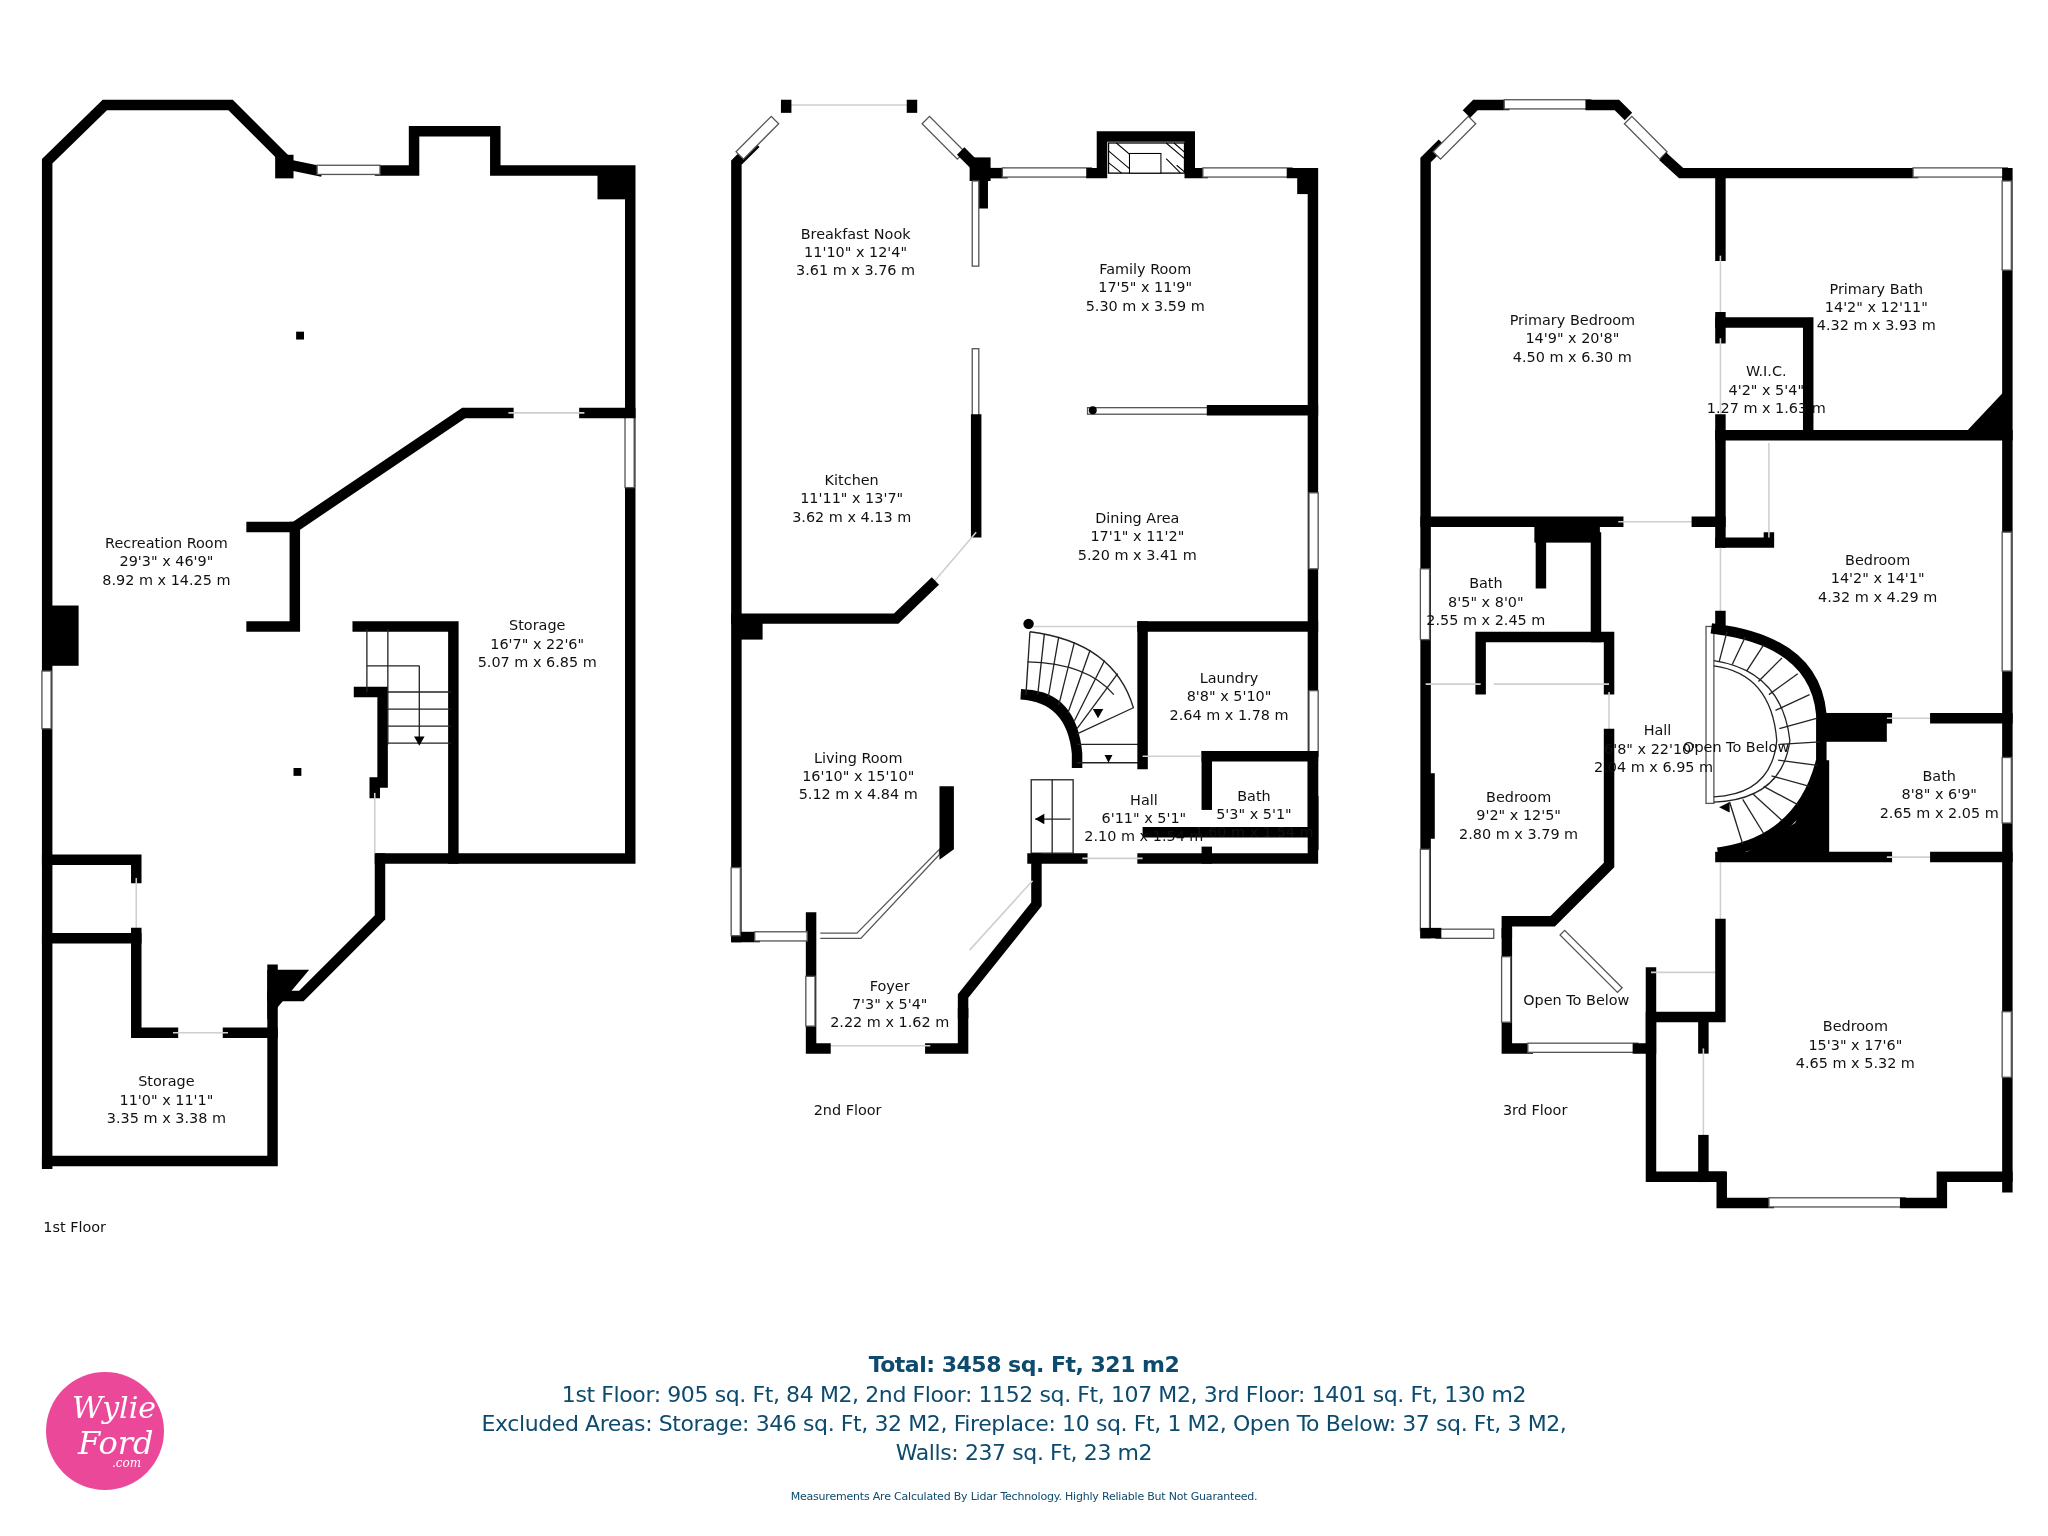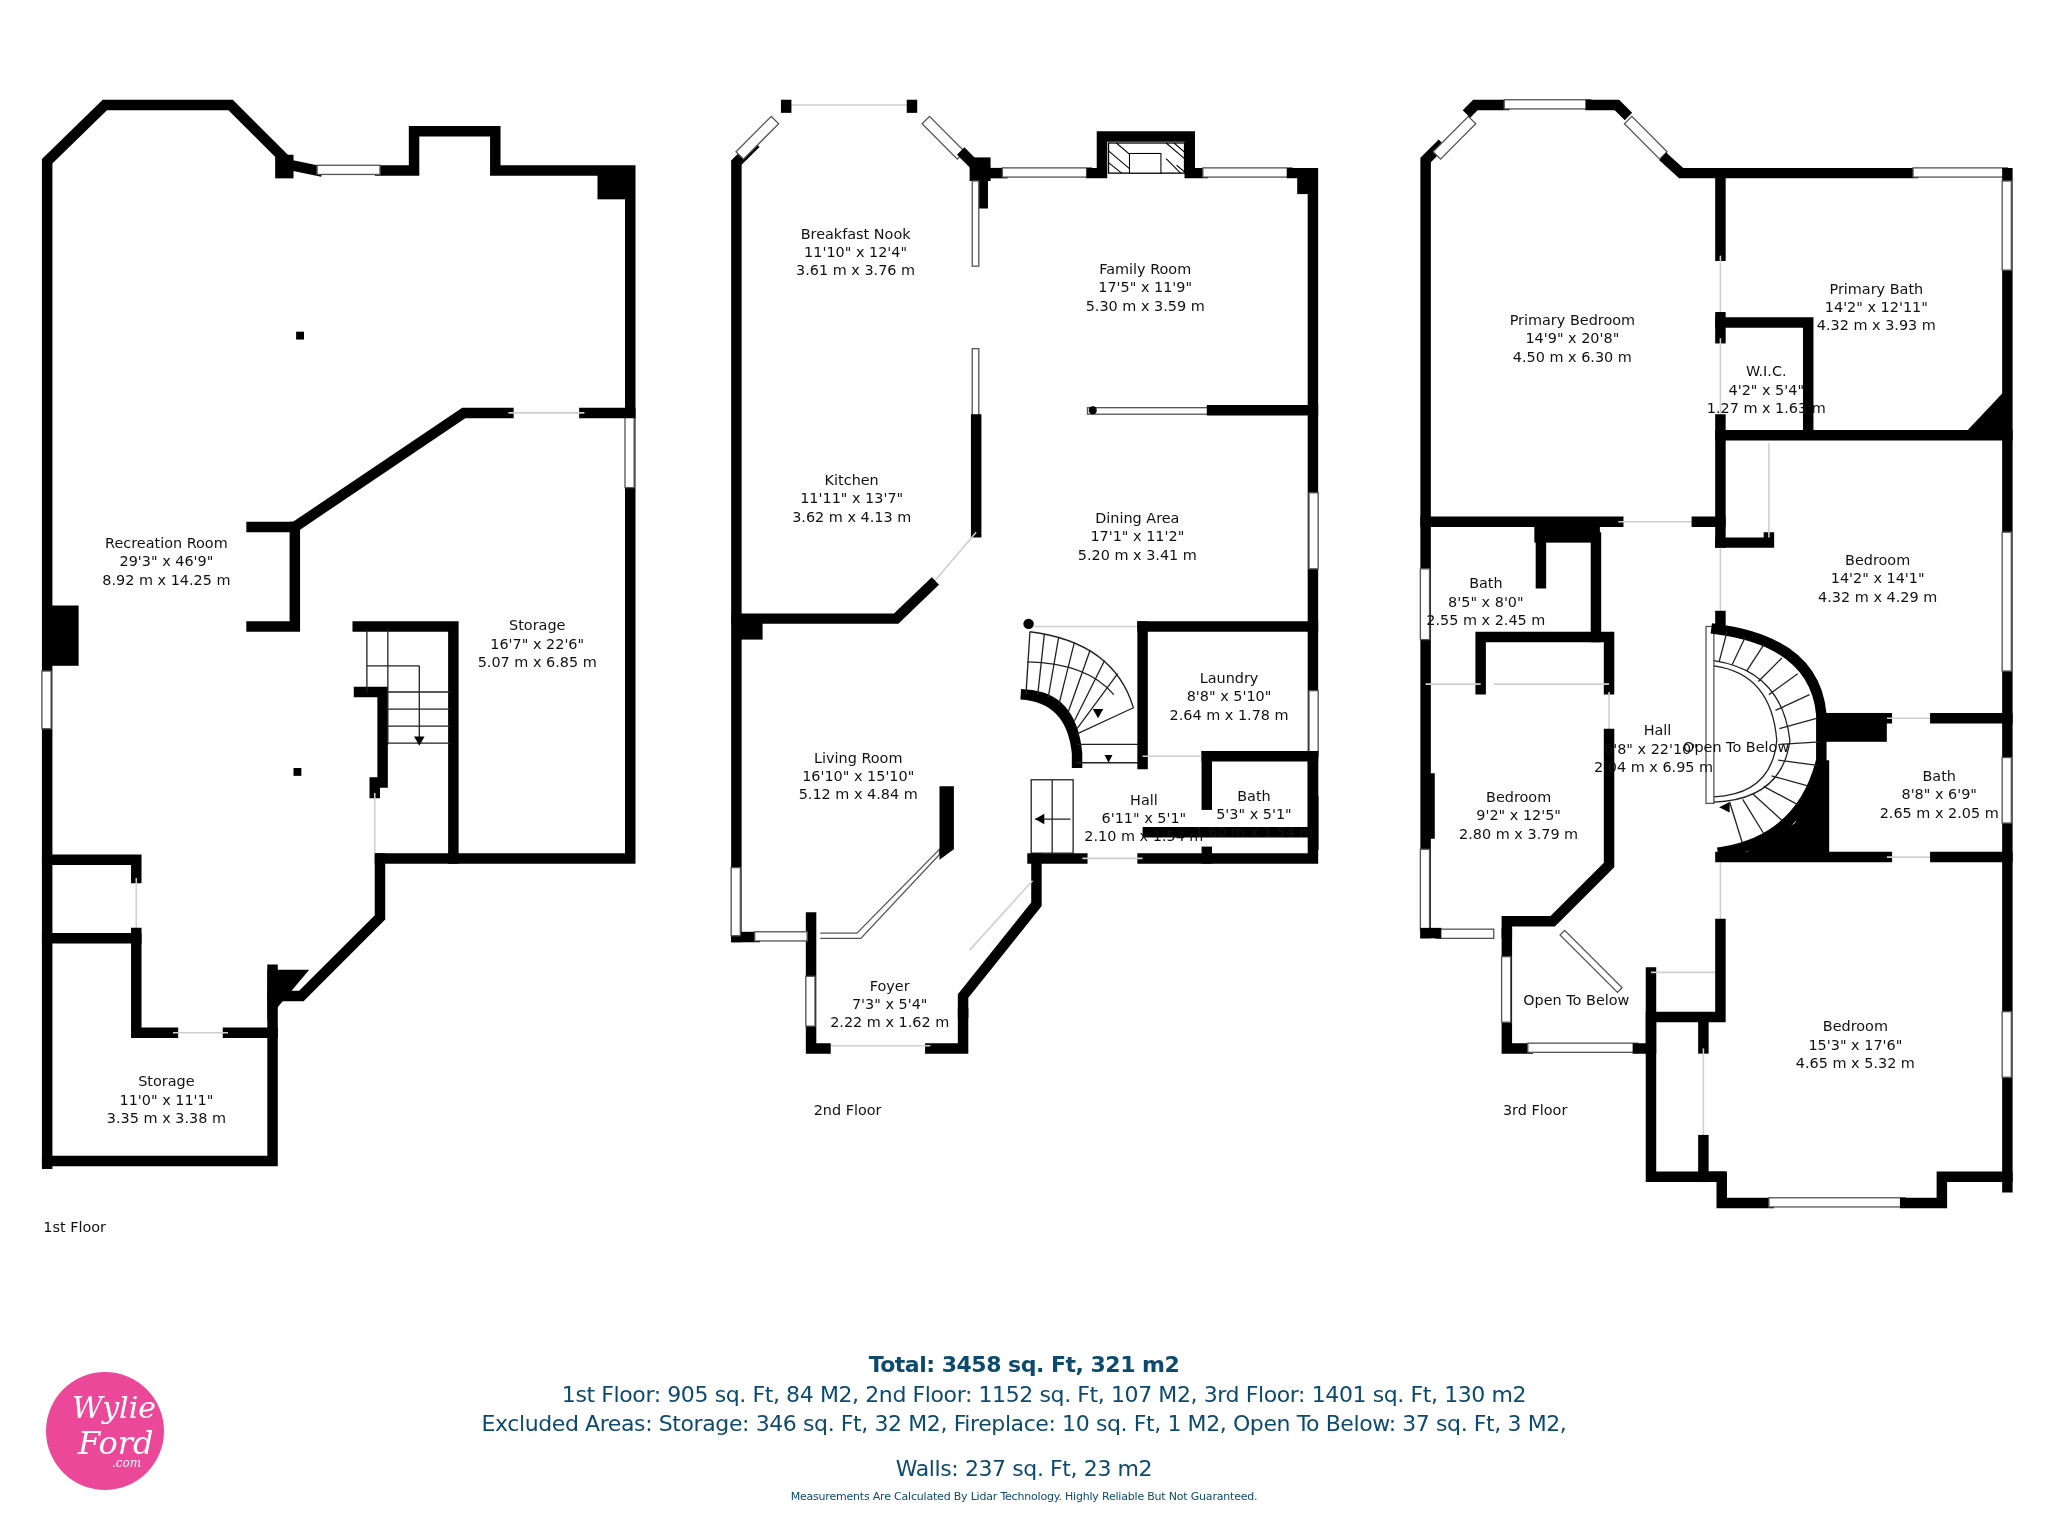--- a/index.html
+++ b/index.html
@@ -10,21 +10,21 @@
   .win { fill:#fff; stroke:#555; stroke-width:1; }
   .door { stroke:#cfcfcf; stroke-width:1.2; fill:none; }
   .stair { fill:none; stroke:#222; stroke-width:1; }
   .room-label { font-family:"DejaVu Sans", sans-serif; font-size:11px; fill:#111; text-anchor:middle; }
   .floor-label { font-family:"DejaVu Sans", sans-serif; font-size:11px; fill:#111; }
   .summary { position:absolute; left:0; width:2048px; text-align:center; font-family:"DejaVu Sans", sans-serif; color:#0c4a6e; }
   .sum-total { top:1352px; font-size:22px; font-weight:bold; letter-spacing:-0.5px; }
   .sum-line { font-size:22px; letter-spacing:-0.4px; }
   .sum-l1 { top:1382px;margin-left:20px; }
   .sum-l2 { top:1411px; }
-  .sum-l3 { top:1440px;margin-top:16px; }
+  .sum-l3 { top:1440px; }
   .disclaimer { top:1490px; font-size:11px; letter-spacing:-0.2px; }
   .logo { position:absolute; left:46px; top:1372px; width:118px; height:118px; border-radius:50%; background:#ec4899; color:#fff; font-family:"DejaVu Serif", serif; font-style:italic; }
   .logo .l1 { position:absolute; left:26px; top:18px; font-size:30px; }
   .logo .l2 { position:absolute; left:32px; top:52px; font-size:32px; }
   .logo .l3 { position:absolute; left:66px; top:84px; font-size:12px; }
 </style>
 </head>
 <body>
 
 <svg id="plan" viewBox="0 0 1563 1172" xmlns="http://www.w3.org/2000/svg">

